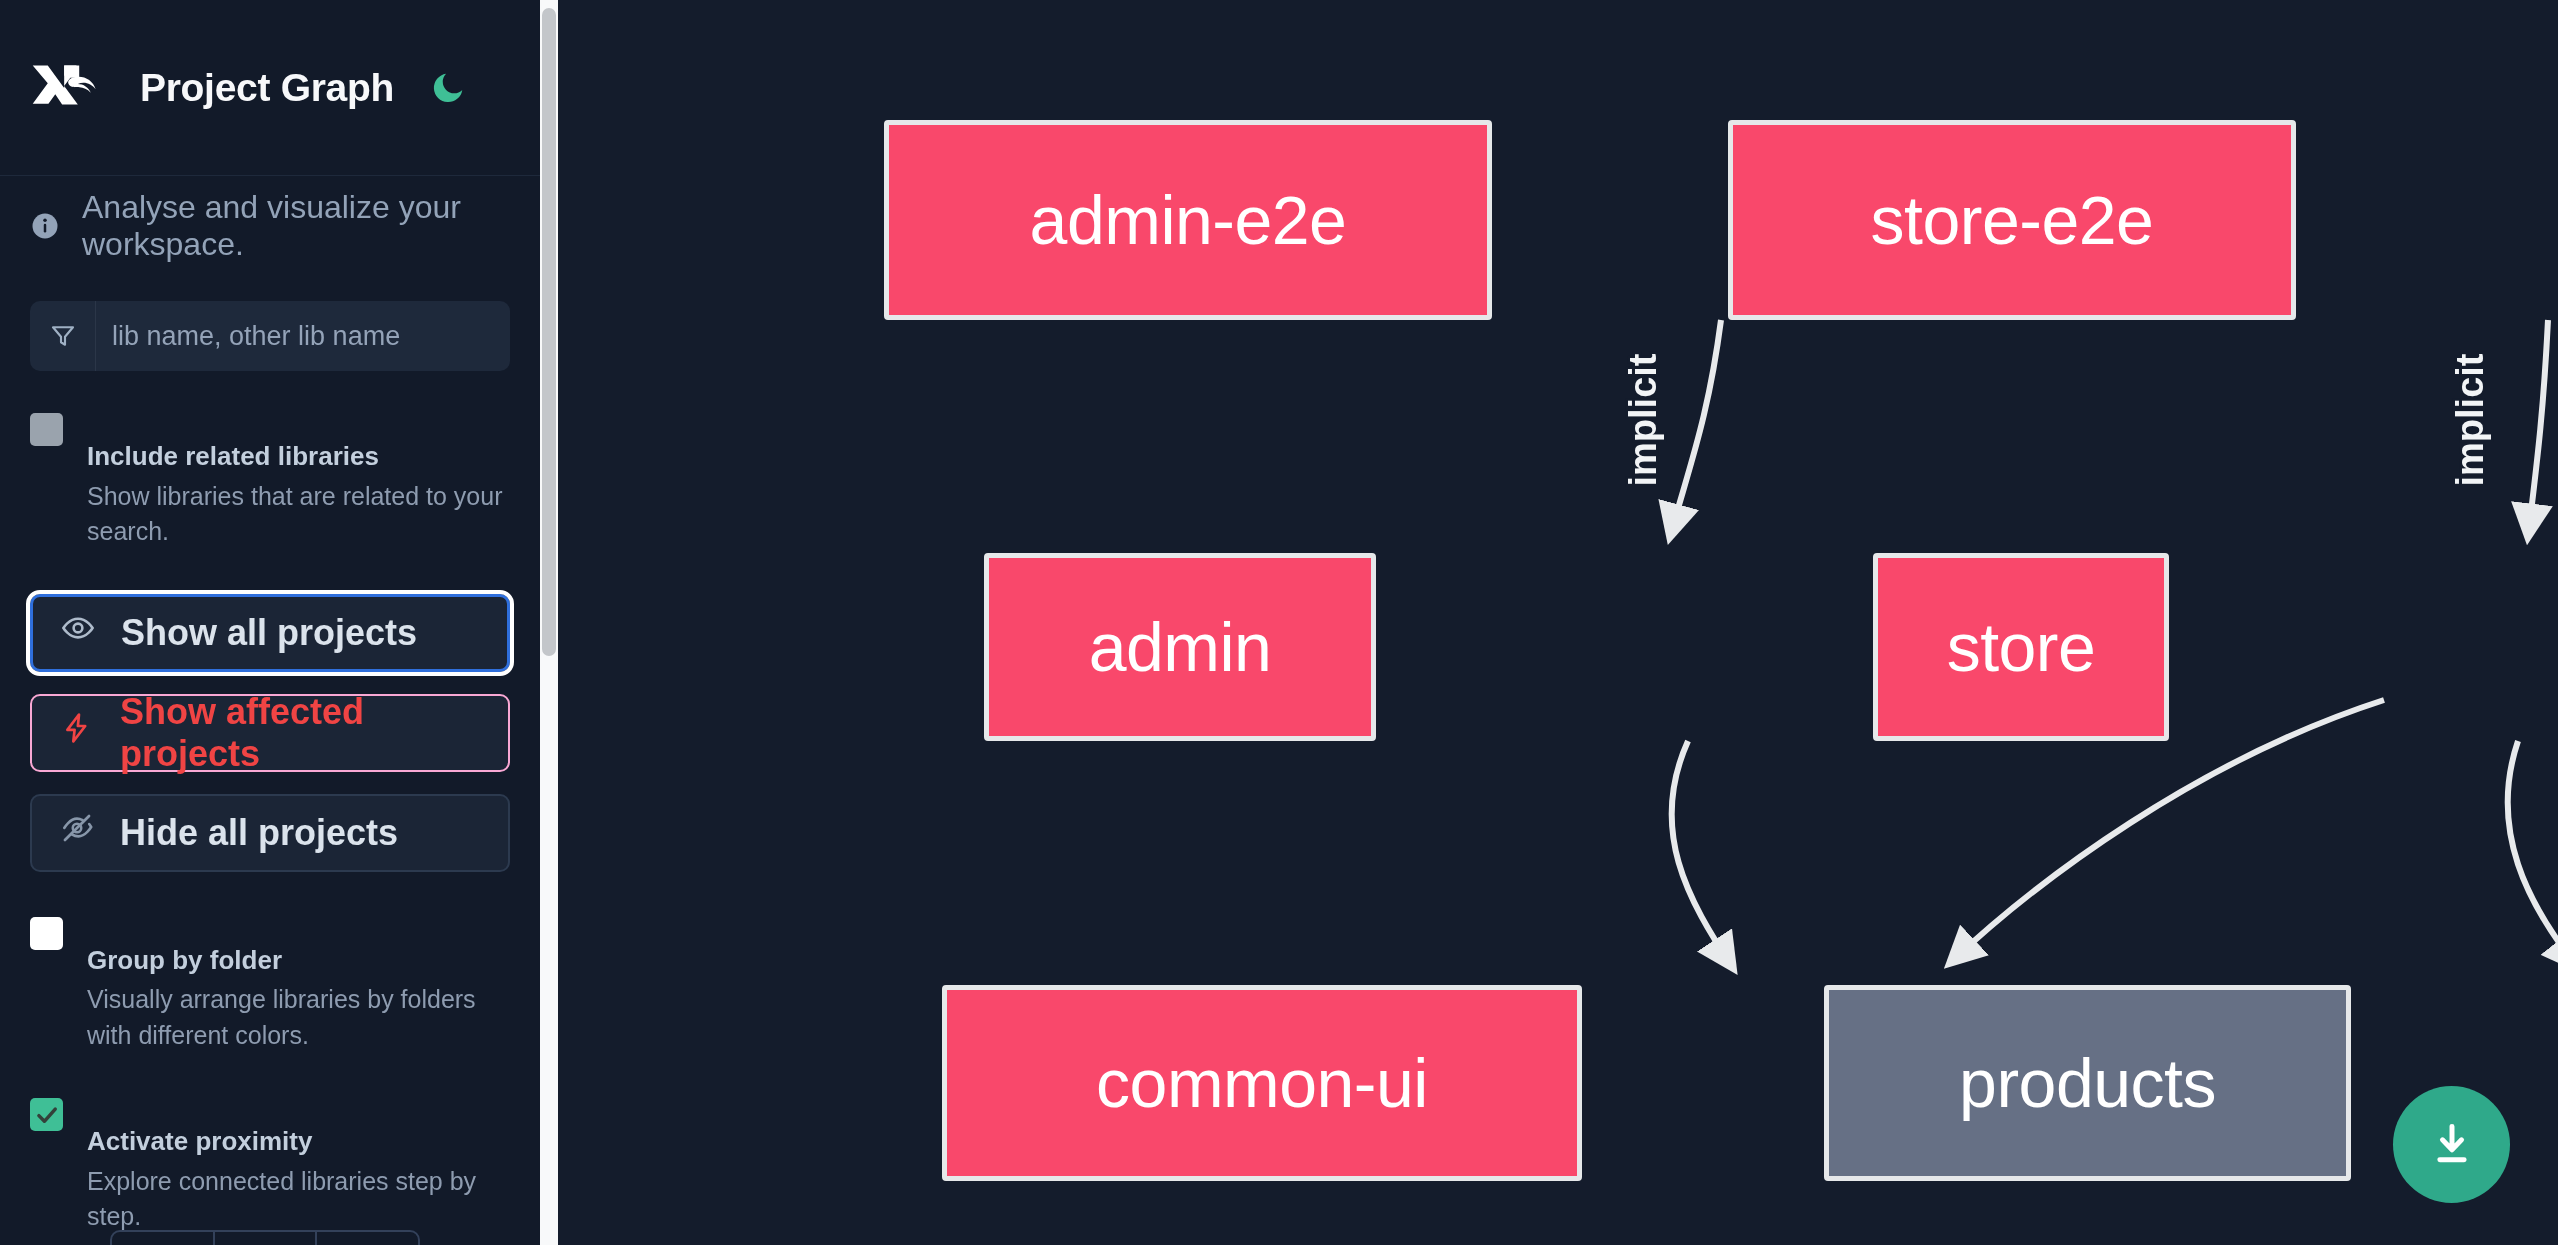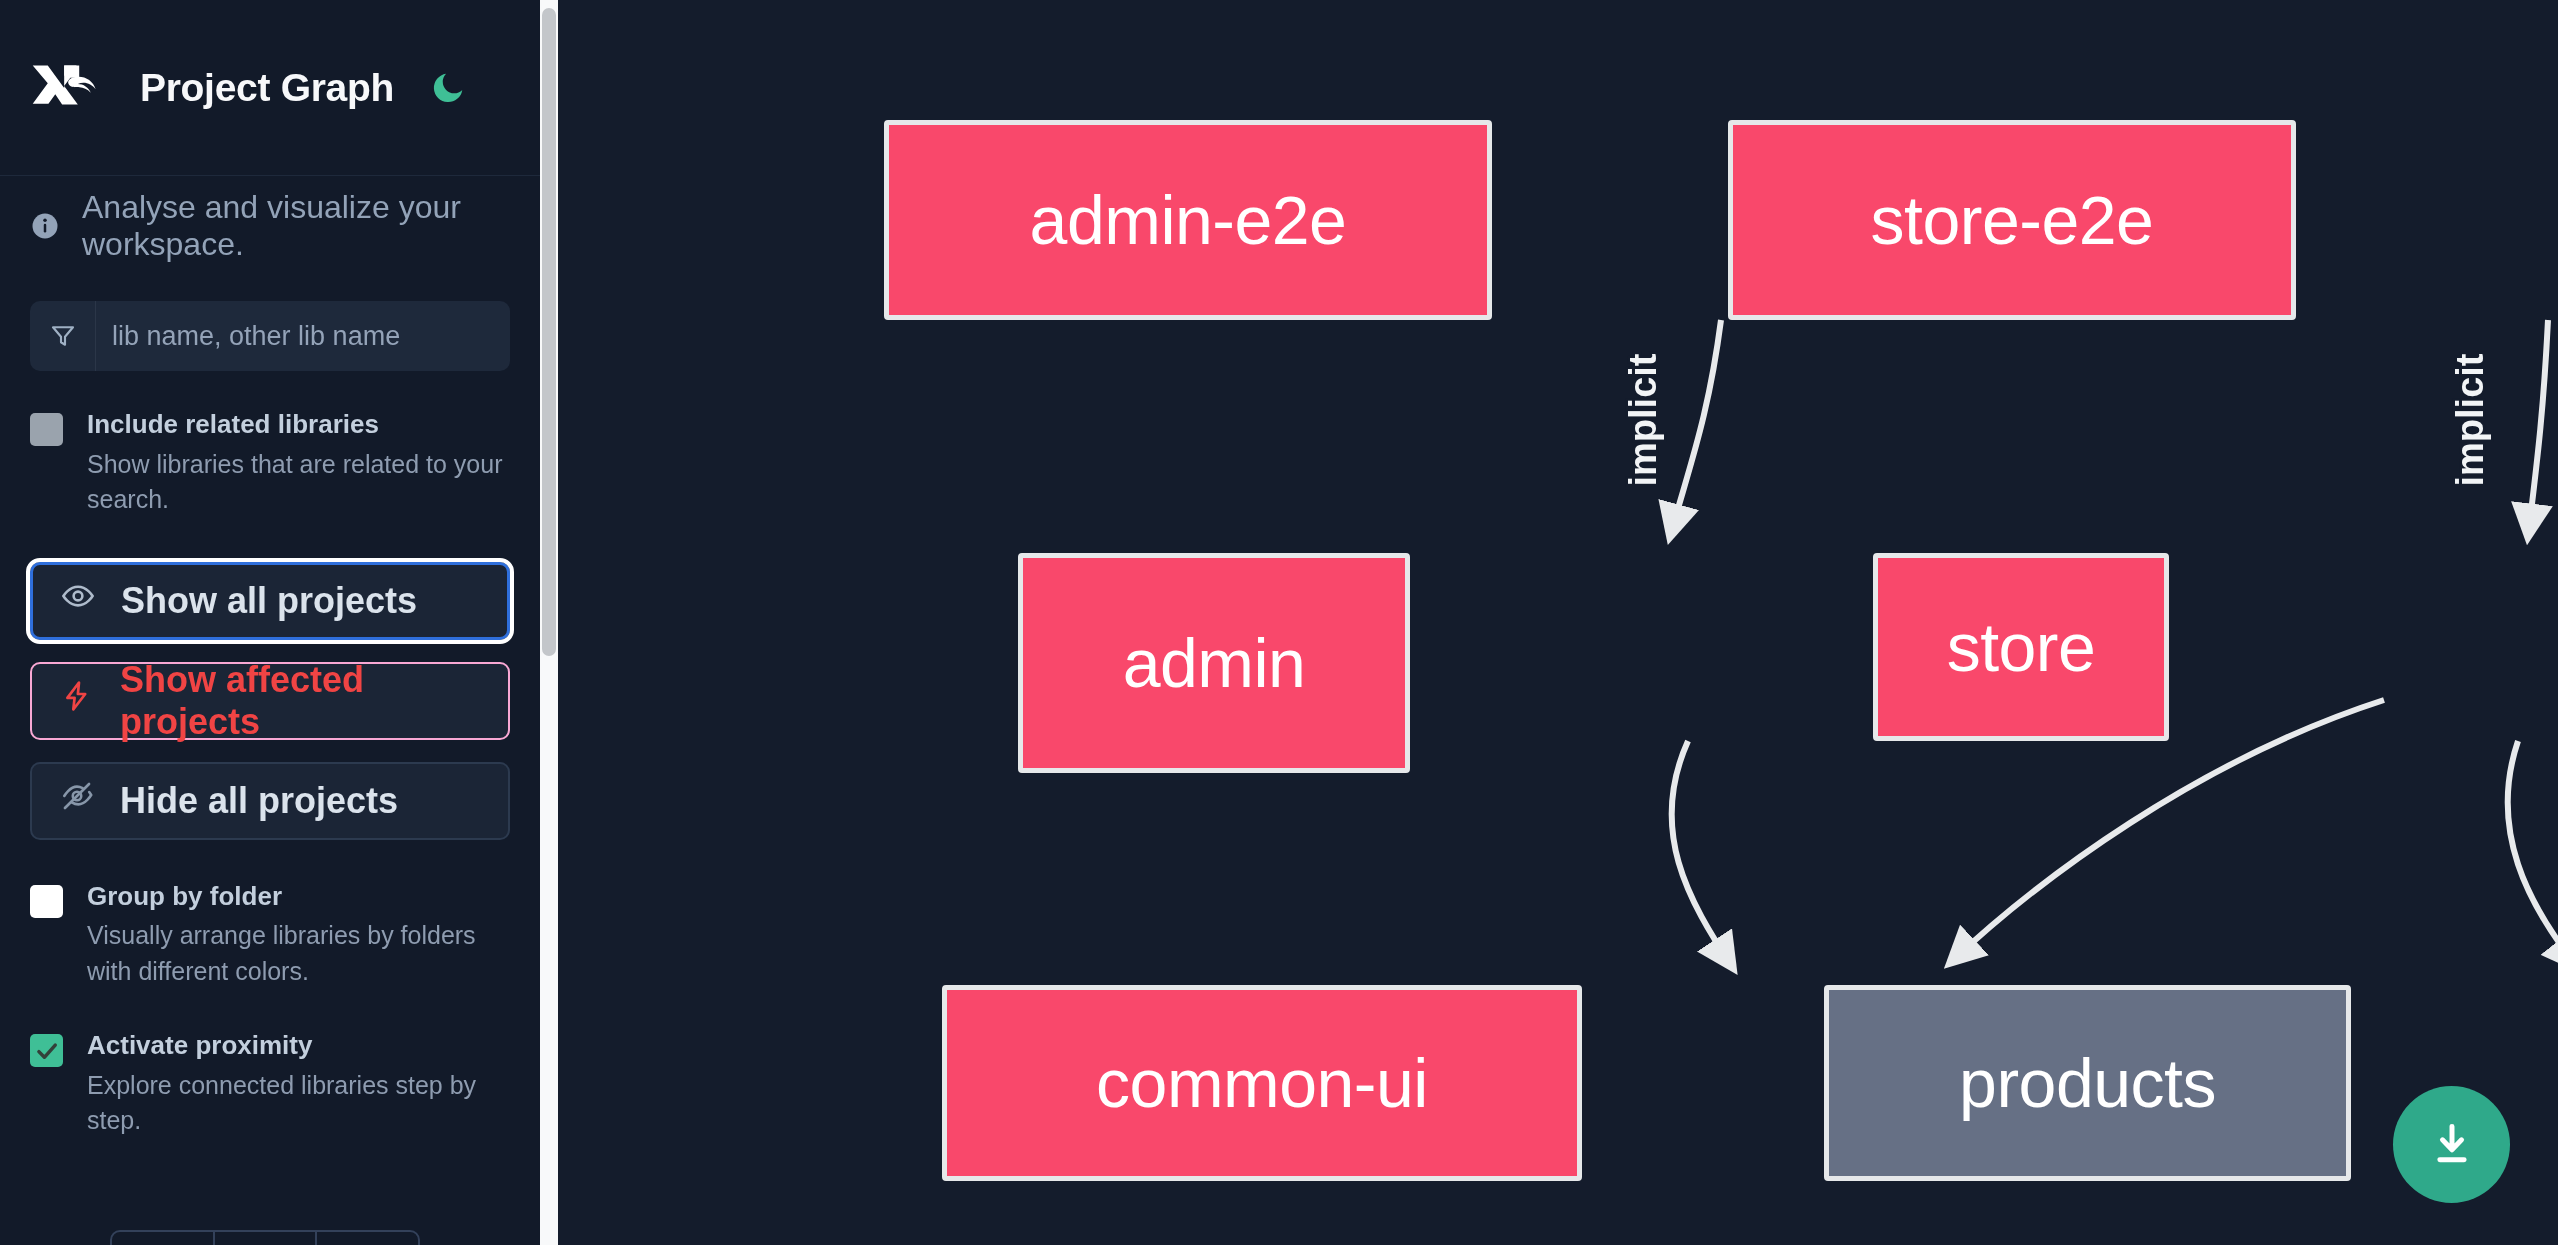--- a/index.html
+++ b/index.html
@@ -84,21 +84,21 @@
 
   .opt { display: flex; margin-top: 37px; }
   .cb {
     width: 33px; height: 33px; flex: 0 0 33px;
     border-radius: 5px; margin-top: 5px;
     display: flex; align-items: center; justify-content: center;
   }
   .cb.grey { background: #9aa3ad; }
   .cb.white { background: #ffffff; }
   .cb.green { background: #3fbf96; }
-  .opt-txt { margin-left: 24px; }
+  .opt-txt { margin-left: 24px; margin-top: 32px; }
   .opt-title {
     font-size: 26px; font-weight: 700; color: #c3cfdd; line-height: 1.25;
   }
   .opt-desc {
     font-size: 25px; color: #8e9cb0; line-height: 1.42; margin-top: 6px;
     max-width: 440px;
   }
 
   .btn-stack { margin-top: 44px; }
   .gbtn {
@@ -302,21 +302,21 @@
       <path d="M1826 700 C1640 760 1480 880 1392 963" fill="none" stroke="#e8eaec" stroke-width="6" marker-end="url(#arw)"></path>
 
       <path d="M1960 741 C1930 830 1970 905 2020 968" fill="none" stroke="#e8eaec" stroke-width="6" marker-end="url(#arw)"></path>
 
       <text x="1098" y="420" fill="#f2f4f6" stroke="#141c2c" stroke-width="5" paint-order="stroke" font-family="Liberation Sans, sans-serif" font-size="38" font-weight="700" transform="rotate(-90 1098 420)" text-anchor="middle">implicit</text>
       <text x="1925" y="420" fill="#f2f4f6" stroke="#141c2c" stroke-width="5" paint-order="stroke" font-family="Liberation Sans, sans-serif" font-size="38" font-weight="700" transform="rotate(-90 1925 420)" text-anchor="middle">implicit</text>
     </svg>
 
     <div class="node app-node" style="left:326px;  top:120px; width:608px; height:200px;">admin-e2e</div>
     <div class="node app-node" style="left:1170px; top:120px; width:568px; height:200px;">store-e2e</div>
-    <div class="node app-node" style="left:460px;  top:553px; width:392px; height:220px;">admin</div>
+    <div class="node app-node" style="left:426px;  top:553px; width:392px; height:188px;">admin</div>
     <div class="node app-node" style="left:1279px; top:553px; width:296px; height:188px;margin-left:36px;">store</div>
     <div class="node lib-node" style="left:384px;  top:985px; width:640px; height:196px;">common-ui</div>
     <div class="node grey-node" style="left:1266px; top:985px; width:527px; height:196px;">products</div>
 
     <div class="dl-btn">
       <svg viewBox="0 0 24 24" width="52" height="52" aria-hidden="true">
         <path d="M12 3.5v10.2M7.6 9.6 12 14.2l4.4-4.6M6.4 18.8h11.2" fill="none" stroke="#ffffff" stroke-width="2.3" stroke-linecap="round" stroke-linejoin="round"></path>
       </svg>
     </div>
 

